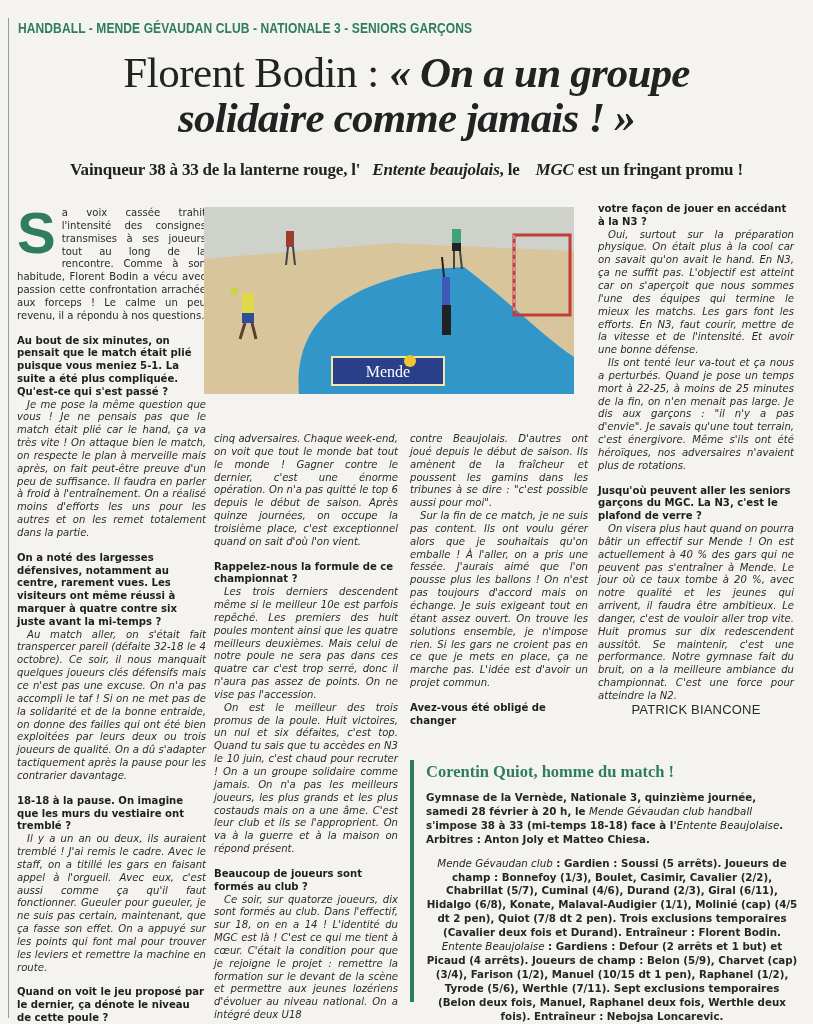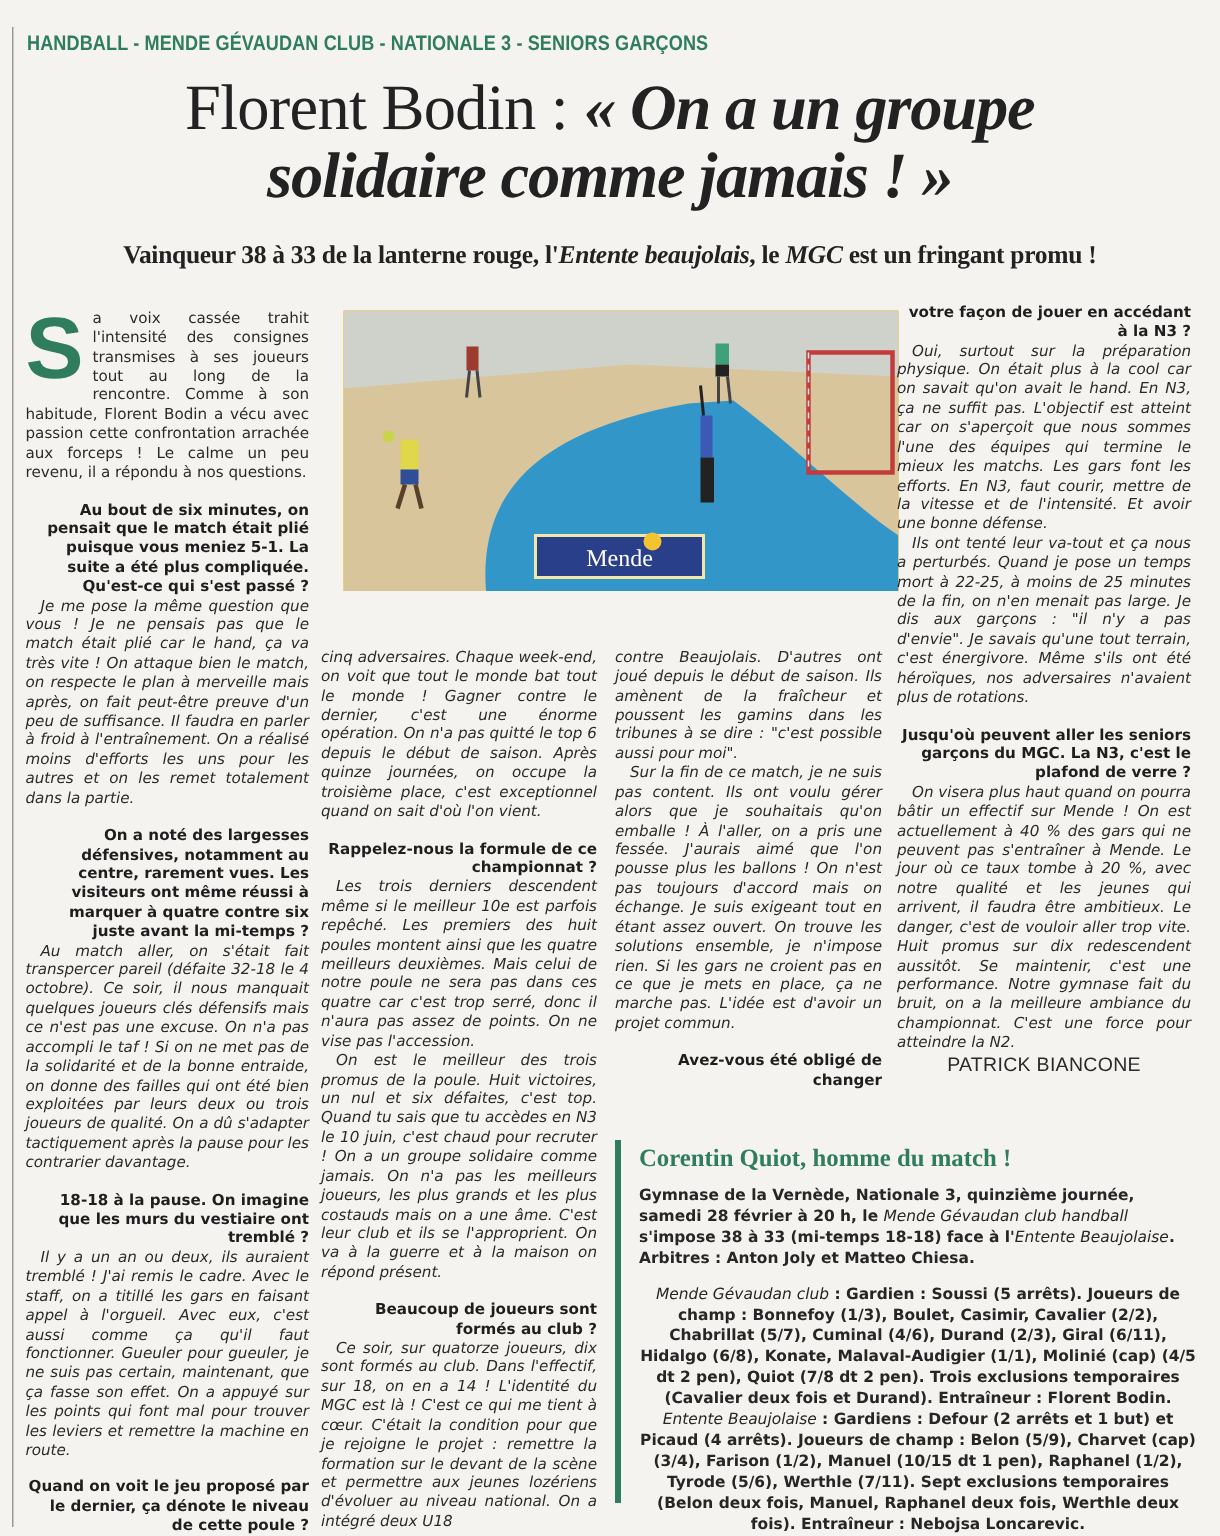--- a/index.html
+++ b/index.html
@@ -23,39 +23,39 @@
     font-family: "Liberation Serif", serif; font-size: 43px; line-height: 45px;
     text-align: center; color: #222;
   }
   .headline .hl-name { font-weight: 400; letter-spacing: -0.5px; }
   .headline .hl-quote { font-style: italic; letter-spacing: -0.8px; }
   .standfirst {
     position: absolute; left: 20px; top: 160px; width: 773px; text-align: center;
     font-family: "Liberation Serif", serif; font-size: 17px; font-weight: 700; color: #222;
     letter-spacing: -0.2px;
   }
-  .standfirst i { font-style: italic; }
+  .standfirst i { font-style: italic; margin-left: 12px; }
 
   .col { position: absolute; font-size: 10.1px; line-height: 12.85px; color: #2a2a2a; }
   .col p { margin-bottom: 0; }
-  .q { font-weight: 700; margin-top: 12px; color: #1e1e1e; line-height: 12.8px; text-align: right; }
+  .q { font-weight: 700; margin-top: 12px; color: #1e1e1e; line-height: 12.8px; }
   .a { font-style: italic; text-align: justify; }
   .a .ind { display: inline-block; width: 10px; }
   .lead { text-align: justify; }
   .dropcap {
     float: left; font-family: "Liberation Sans", sans-serif; font-weight: 700;
     font-size: 58px; line-height: 48px; color: #2f7d5c; margin: 2px 6px 0 0; height: 50px;
   }
   .col1 { left: 17px; top: 207px; width: 189px; }
   .col2 { left: 214px; top: 433px; width: 184px; }
   .col3 { left: 410px; top: 433px; width: 178px; }
   .col4 { left: 598px; top: 203px; width: 196px; }
 
   .photo {
-    position: absolute; left: 229px; top: 207px; width: 370px; height: 187px;
+    position: absolute; left: 204px; top: 207px; width: 370px; height: 187px;
     overflow: hidden; background: #eab308;
   }
   .caption {
     position: absolute; left: 214px; top: 397px; width: 370px;
     font-family: "Liberation Serif", serif; font-size: 10.5px; font-weight: 700; color: #222;
     white-space: nowrap;
   }
   .caption .credit { font-family: "Liberation Sans", sans-serif; font-weight: 400; font-size: 8.5px; }
   .byline {
     text-align: center; font-family: "Liberation Sans", sans-serif; font-weight: 400;

